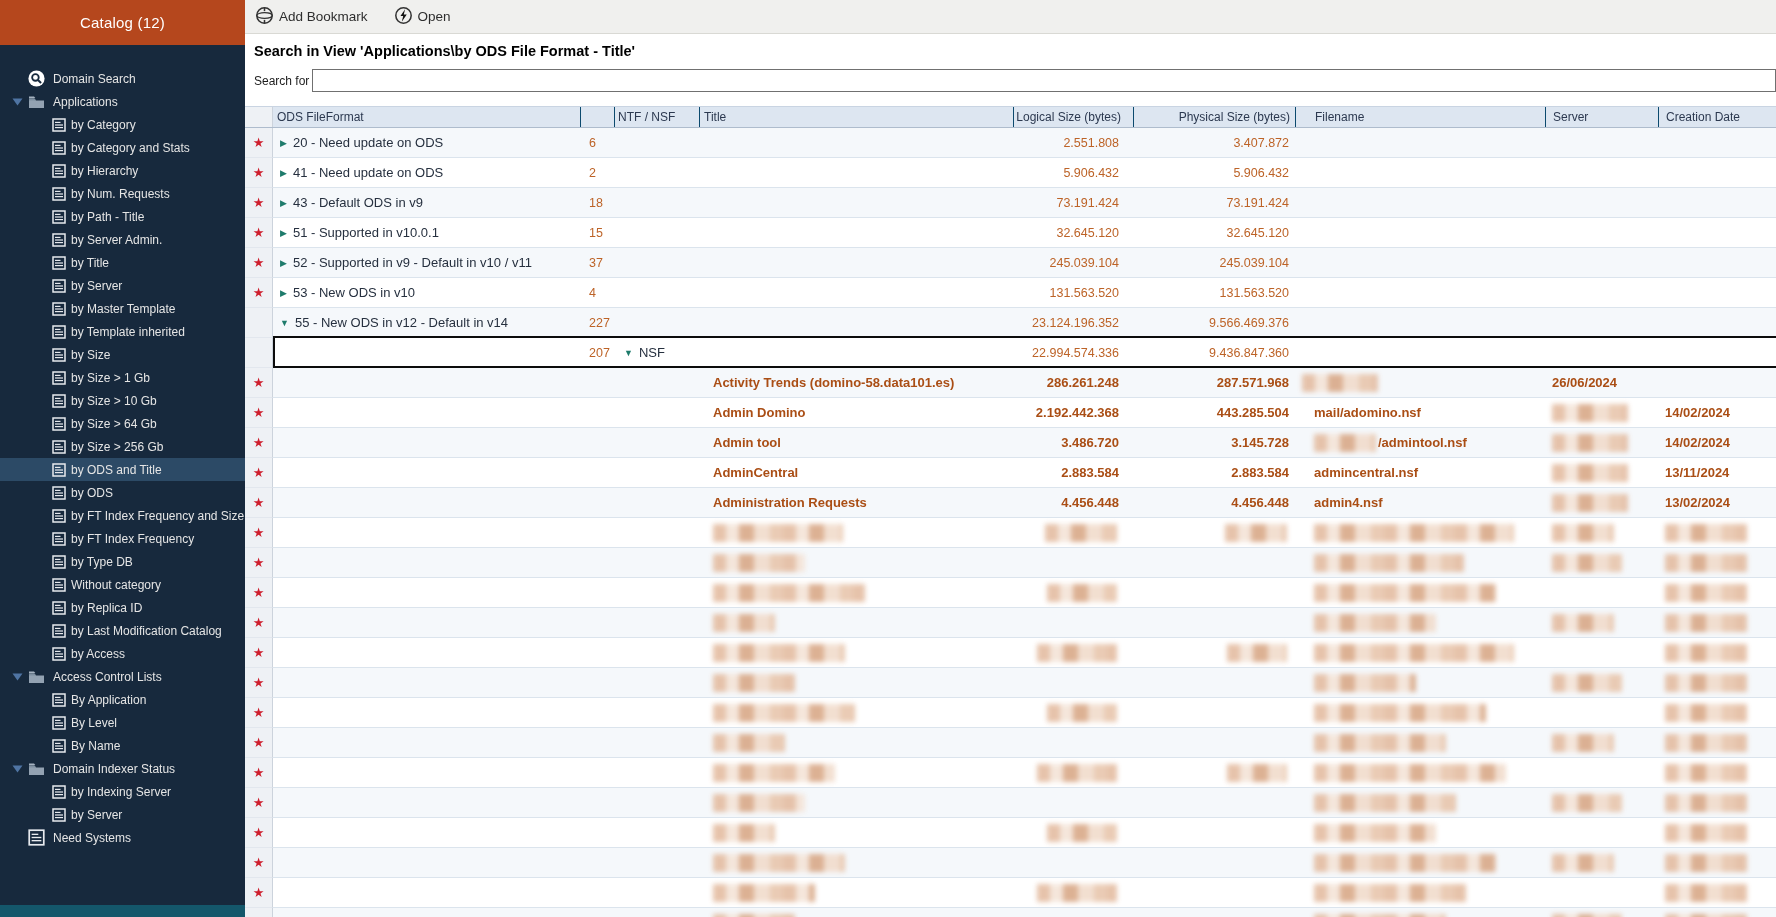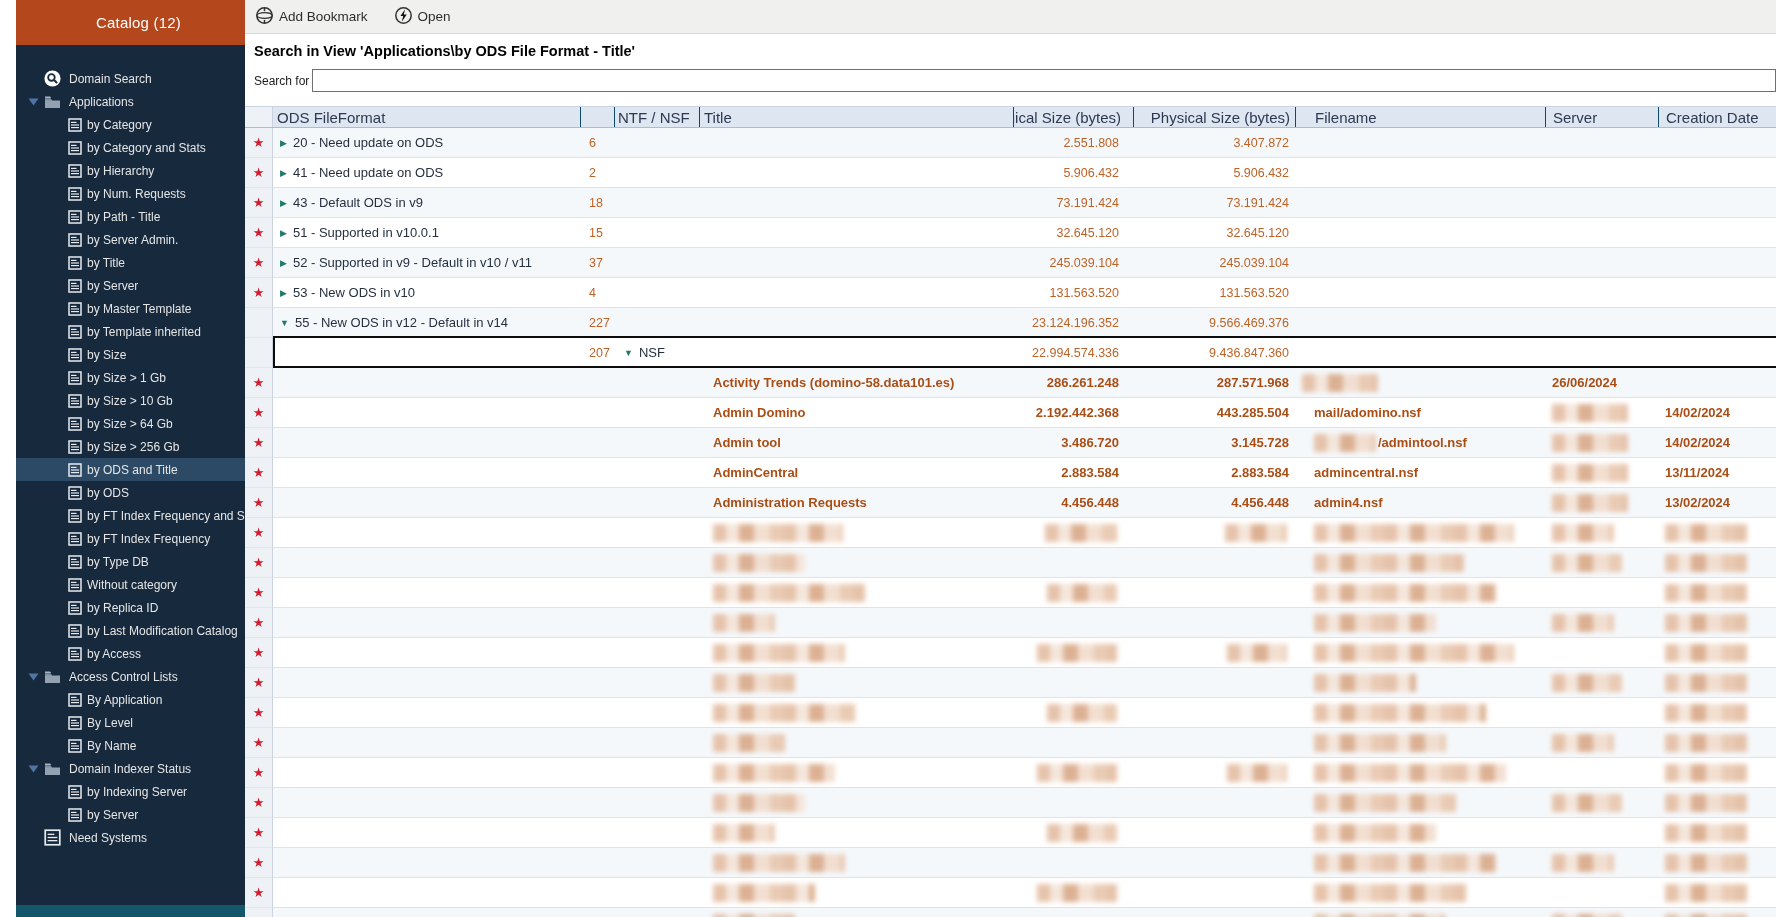--- a/index.html
+++ b/index.html
@@ -1,20 +1,20 @@
 <!DOCTYPE html>
 <html><head>
 <meta charset="utf-8">
 <style>
   html,body{margin:0;padding:0;background:#fff;}
   .app{position:relative;width:1776px;height:917px;overflow:hidden;
        font-family:"Liberation Sans","DejaVu Sans",sans-serif;background:#fff;}
 
   
-  .sidebar{position:absolute;left:16px;top:0;width:245px;height:917px;background:#17293d;overflow:hidden;}
+  .sidebar{position:absolute;left:0;top:0;width:245px;height:917px;background:#17293d;overflow:hidden;}
   .sidebar-header{height:45px;background:#b5471d;color:#ffffff;display:flex;align-items:center;justify-content:center;
                   font-size:15px;letter-spacing:.2px;}
   .sidebar-list{padding-top:22px;}
   .tree-item{height:23px;display:flex;align-items:center;color:#e5e5e5;font-size:12px;cursor:default;white-space:nowrap;overflow:hidden;}
   .tree-item .arrow{width:14px;margin-left:10px;flex:0 0 14px;display:flex;align-items:center;justify-content:center;}
   .tree-item .noarrow{width:14px;margin-left:10px;flex:0 0 14px;}
   .tree-item .ticon{margin:0 8px 0 4px;flex:0 0 auto;display:flex;align-items:center;}
   .tree-item.lvl1{padding-left:52px;}
   .tree-item.lvl1 .ticon{margin:0 5px 0 0;}
   .tree-item.selected{background:#2c4a66;}
@@ -26,21 +26,21 @@
   .tbtn{display:flex;align-items:center;gap:5px;font-size:13.5px;color:#2e2e2e;cursor:default;}
   .title-band{height:33px;display:flex;align-items:center;padding-left:9px;font-size:14.5px;font-weight:bold;color:#000;}
   .search-band{height:27px;display:flex;align-items:center;padding-left:9px;}
   .search-band label{font-size:12px;color:#1c1c1c;width:58px;flex:0 0 58px;}
   .search-band input{flex:1;height:21px;border:1px solid #707070;border-radius:0;outline:none;font-size:13px;padding:0 4px;margin-right:0;}
 
   
   .grid{margin-top:12px;}
   .trow{display:grid;grid-template-columns:28px 307px 34px 85px 314px 120px 162px 250px 113px minmax(0,1fr);}
   .thead{height:20px;background:#dde6f1;border-top:1px solid #c9d4e2;border-bottom:1px solid #aebccd;}
-  .th{font-size:15px;color:#2c3950;display:flex;align-items:center;overflow:hidden;white-space:nowrap;}
+  .th{font-size:12px;color:#2c3950;display:flex;align-items:center;overflow:hidden;white-space:nowrap;}
   .th.sep{border-left:1px solid #0c4a6e;}
   .th.r{justify-content:flex-end;}
   .tbody{height:790px;overflow:hidden;background:#fff;}
   .row{height:29px;border-bottom:1px solid #dbe4ed;position:relative;}
   .row.alt{background:#f5f8fb;}
   .cell{display:flex;align-items:center;overflow:hidden;white-space:nowrap;}
   .gutter{justify-content:center;background:#eef1f5;border-right:1px solid #ccd3dc;}
   .tbody .row .gutter{border-bottom:1px solid #e2e7ee;margin-bottom:-1px;height:29px;}
   .star{color:#ce1e2d;font-size:13px;line-height:1;}
   .tri{color:#1e7b6b;font-size:9px;margin:0 6px 0 7px;flex:0 0 auto;}

